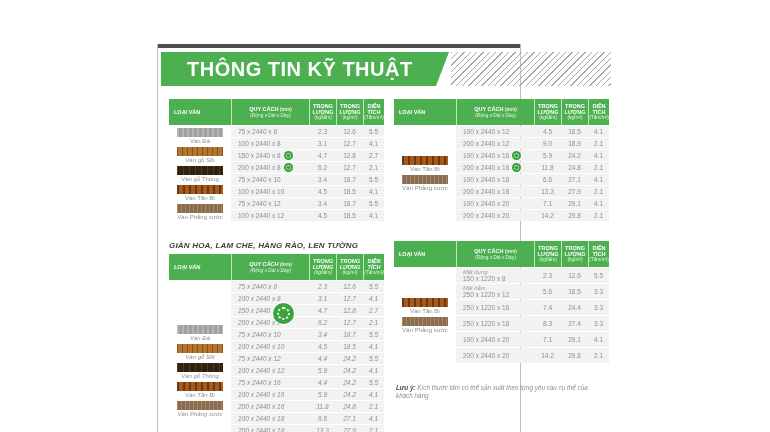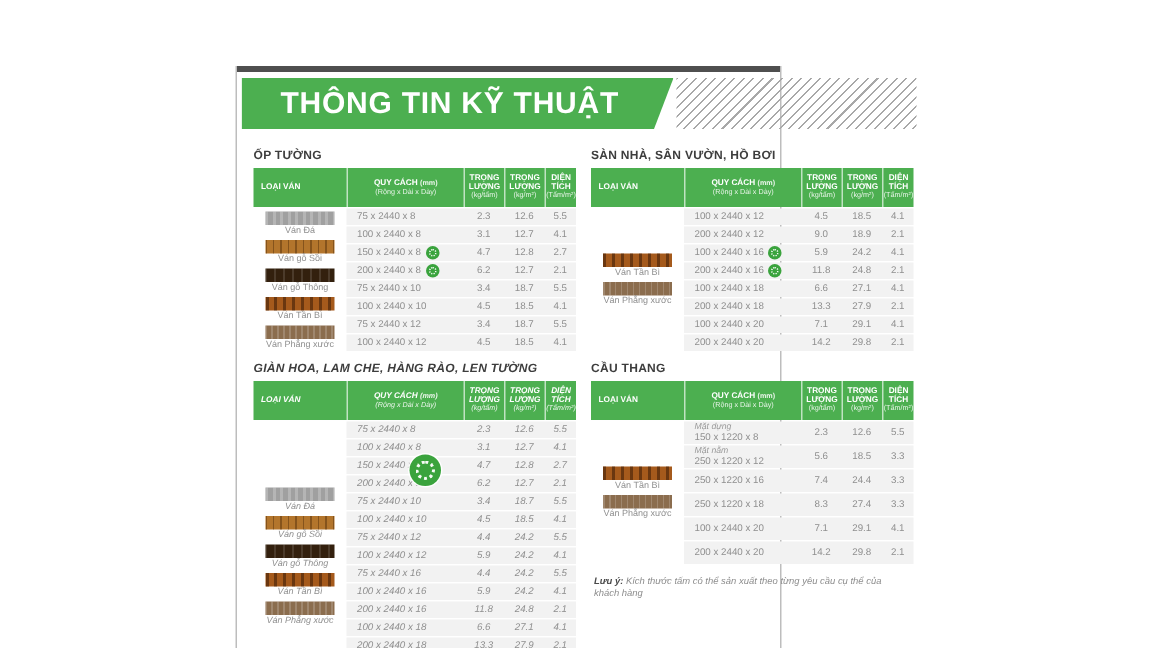--- a/index.html
+++ b/index.html
@@ -59,21 +59,20 @@
 
 <div class="stage">
   <div class="page">
     <div class="topbar"></div>
     <div class="banner">
       <div class="banner-title">THÔNG TIN KỸ THUẬT</div>
     </div>
     <div class="stripes"></div>
 
     <div class="tbl" id="t1">
-      <div class="t-title">ỐP TƯỜNG</div>
       <div class="t-head">
           <div class="hcell">
             <div class="hmain">LOẠI VÁN</div>
           </div>
           <div class="hcell">
             <div class="hmain">QUY CÁCH <span class="hsub">(mm)</span></div>
             <div class="hsub">(Rộng x Dài x Dày)</div>
           </div>
           <div class="hcell">
             <div class="hmain">TRỌNG</div>
@@ -177,21 +176,20 @@
               <span>100 x 2440 x 12</span>
             </div>
             <div class="cell num">4.5</div>
             <div class="cell num">18.5</div>
             <div class="cell num">4.1</div>
           </div>
         </div>
     </div>
 
     <div class="tbl" id="t2">
-      <div class="t-title">SÀN NHÀ, SÂN VƯỜN, HỒ BƠI</div>
       <div class="t-head">
           <div class="hcell">
             <div class="hmain">LOẠI VÁN</div>
           </div>
           <div class="hcell">
             <div class="hmain">QUY CÁCH <span class="hsub">(mm)</span></div>
             <div class="hsub">(Rộng x Dài x Dày)</div>
           </div>
           <div class="hcell">
             <div class="hmain">TRỌNG</div>
@@ -456,21 +454,20 @@
             </div>
             <div class="cell num">14.2</div>
             <div class="cell num">29.8</div>
             <div class="cell num">2.1</div>
           </div>
           <span class="badge lg"></span>
         </div>
     </div>
 
     <div class="tbl stairs" id="t4">
-      <div class="t-title">CẦU THANG</div>
       <div class="t-head">
           <div class="hcell">
             <div class="hmain">LOẠI VÁN</div>
           </div>
           <div class="hcell">
             <div class="hmain">QUY CÁCH <span class="hsub">(mm)</span></div>
             <div class="hsub">(Rộng x Dài x Dày)</div>
           </div>
           <div class="hcell">
             <div class="hmain">TRỌNG</div>

